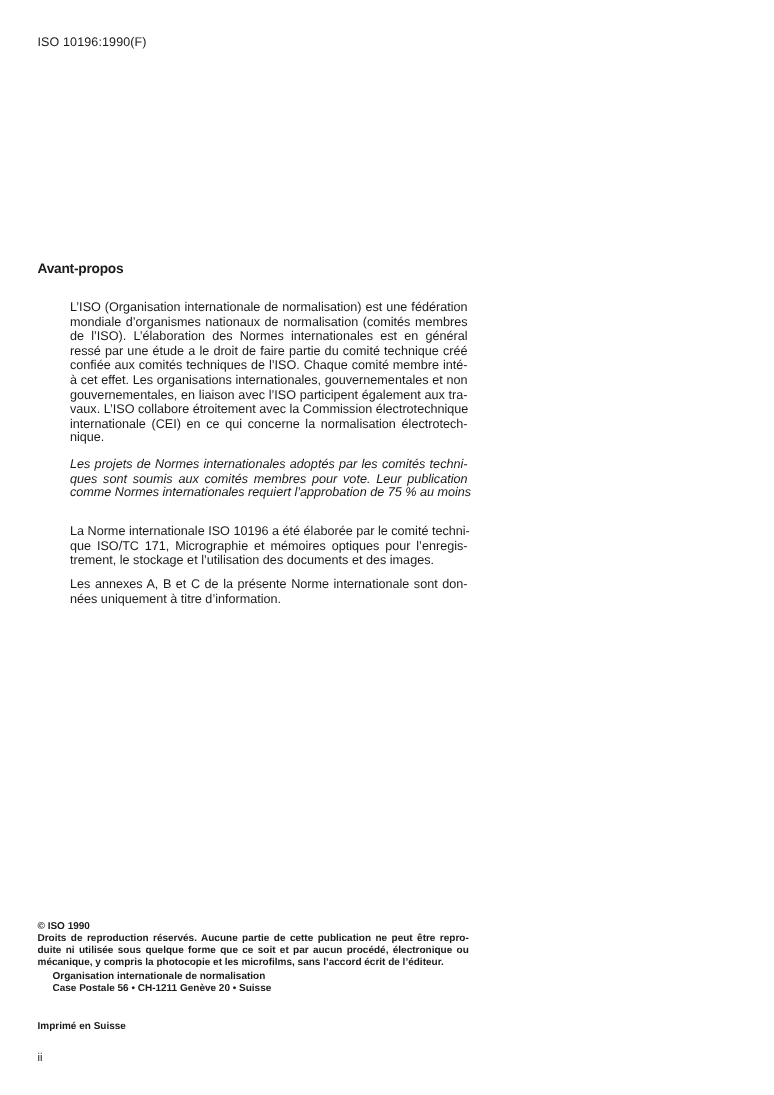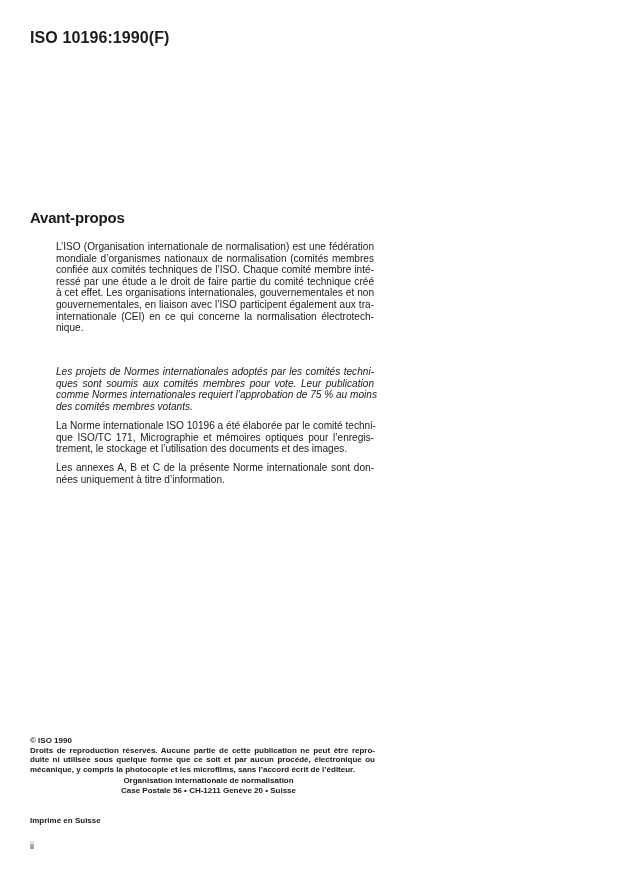--- a/index.html
+++ b/index.html
@@ -2,54 +2,55 @@
 <html><head>
   <meta charset="utf-8">
   <style>
     html, body { margin: 0; padding: 0; }
     body {
       width: 619px; height: 876px; background: #ffffff; position: relative;
       overflow: hidden; color: #1a1a1a;
       font-family: "Liberation Sans", "DejaVu Sans", sans-serif;
     }
     .abs { position: absolute; }
-    .header { left: 30px; top: 29px; font-size: 16px; font-weight: bold; letter-spacing: 0.1px; }
-    .title { left: 30px; top: 209px; font-size: 15px; font-weight: bold; letter-spacing: -0.2px; }
+    .header { left: 30px; top: 29px; font-size: 10px; font-weight: normal; letter-spacing: 0.1px; }
+    .title { left: 30px; top: 209px; font-size: 11px; font-weight: bold; letter-spacing: -0.2px; }
     .body-block { left: 30px; width: 344px; font-size: 10.1px; line-height: 11.6px; }
     .body-block .line { display: block; white-space: nowrap; height: 11.6px; padding-left: 26px; }
     .just { text-align: justify; text-align-last: justify; }
     .it { }
     .foot { left: 30px; width: 345px; font-size: 8px; line-height: 9.6px; }
     .foot .line { display: block; white-space: nowrap; height: 9.6px; font-weight: bold; }
-    .foot .indent { padding-left: 12px; text-align: center; }
+    .foot .indent { padding-left: 12px; }
     .pagenum { left: 30px; top: 841px; font-size: 9px; }
   </style>
 </head>
 <body>
 
 <div class="abs header">ISO 10196:1990(F)</div>
 
 <div class="abs title">Avant-propos</div>
 
 <div class="abs body-block" style="top:241px;">
   <span class="line just">L’ISO (Organisation internationale de normalisation) est une fédération</span>
   <span class="line just">mondiale d’organismes nationaux de normalisation (comités membres</span>
+  <span class="line just">de l’ISO). L’élaboration des Normes internationales est en général</span>
+  <span class="line just">ressé par une étude a le droit de faire partie du comité technique créé</span>
   <span class="line just">confiée aux comités techniques de l’ISO. Chaque comité membre inté-</span>
-  <span class="line just">ressé par une étude a le droit de faire partie du comité technique créé</span>
   <span class="line just">à cet effet. Les organisations internationales, gouvernementales et non</span>
   <span class="line just">gouvernementales, en liaison avec l’ISO participent également aux tra-</span>
+  <span class="line just">vaux. L’ISO collabore étroitement avec la Commission électrotechnique</span>
   <span class="line just">internationale (CEI) en ce qui concerne la normalisation électrotech-</span>
   <span class="line">nique.</span>
 </div>
 
 <div class="abs body-block" style="top:366px;font-style:italic;">
   <span class="line just">Les projets de Normes internationales adoptés par les comités techni-</span>
   <span class="line just">ques sont soumis aux comités membres pour vote. Leur publication</span>
   <span class="line just">comme Normes internationales requiert l’approbation de 75 % au moins</span>
-  <span class="line">des comités membres votants.</span>
 </div>
 
 <div class="abs body-block" style="top:420px;">
   <span class="line just">La Norme internationale ISO 10196 a été élaborée par le comité techni-</span>
   <span class="line just"><span>que ISO/TC 171, </span><span class="it">Micrographie et mémoires optiques pour l’enregis-</span></span>
   <span class="line"><span class="it">trement, le stockage et l’utilisation des documents et des images</span><span>.</span></span>
 </div>
 
 <div class="abs body-block" style="top:462px;">
   <span class="line just">Les annexes A, B et C de la présente Norme internationale sont don-</span>

